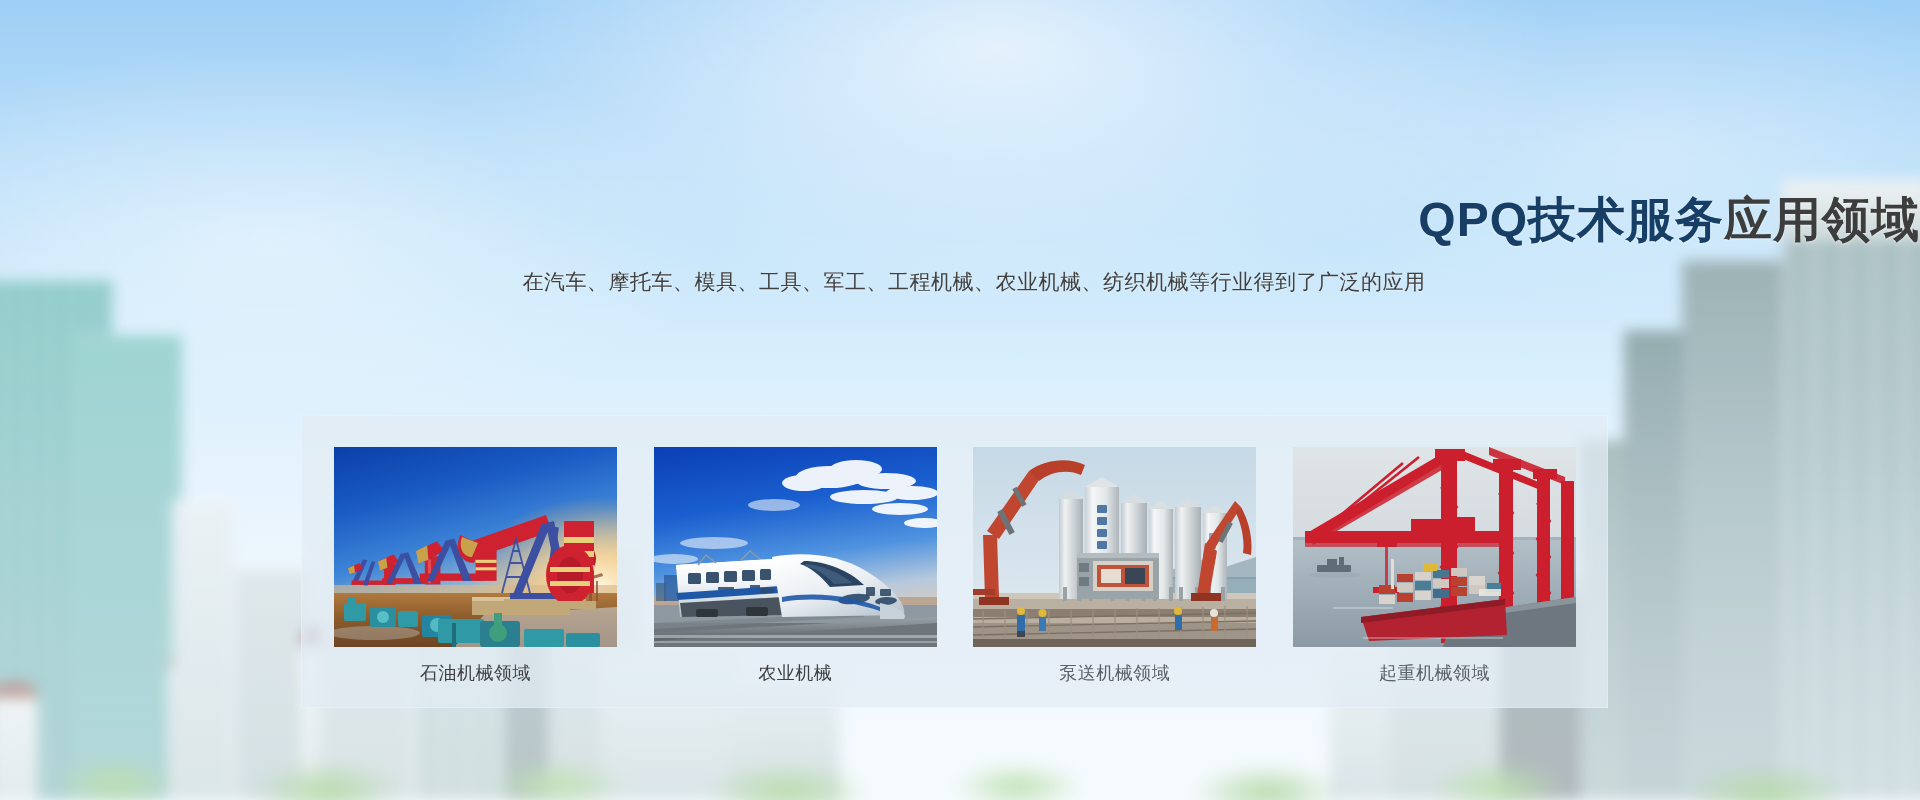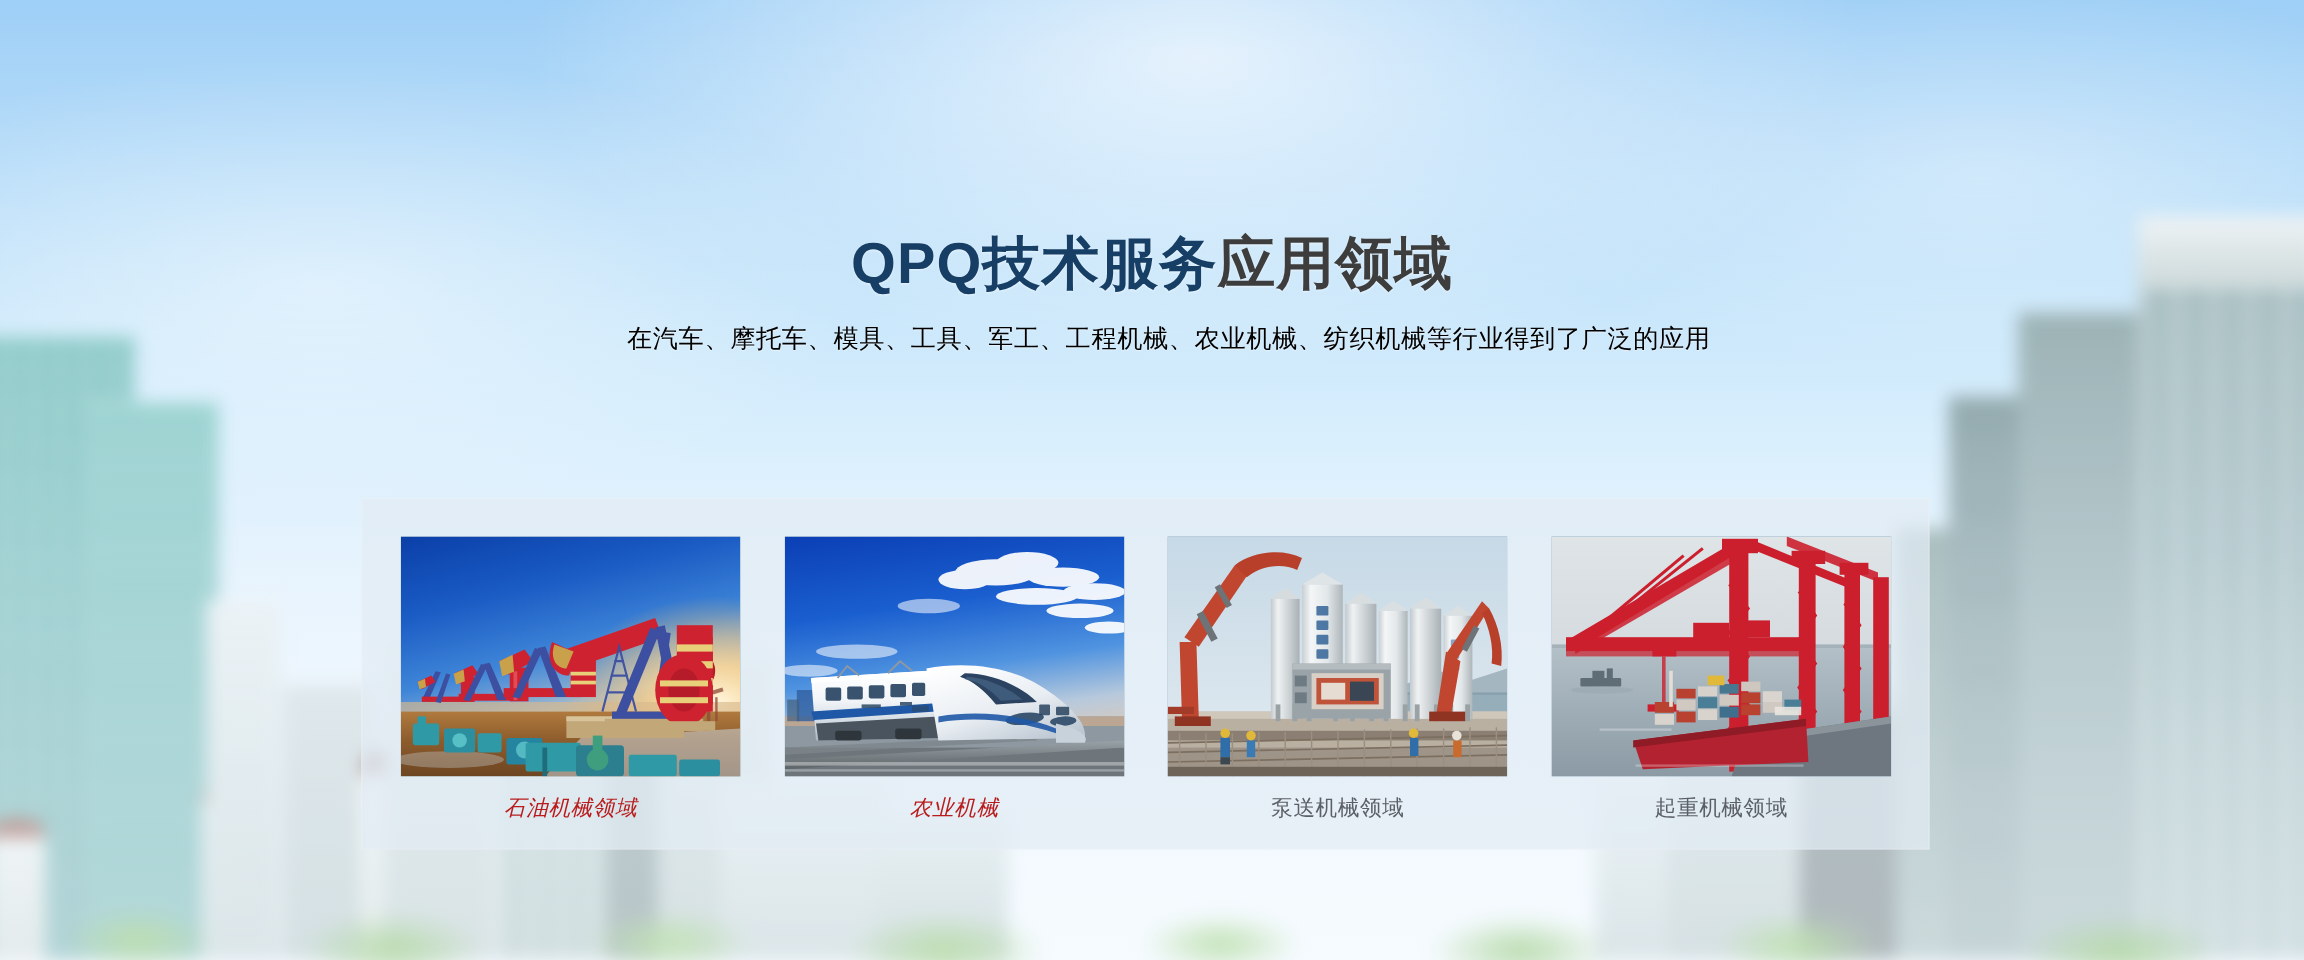--- a/index.html
+++ b/index.html
@@ -140,32 +140,32 @@
       rgba(236,246,254,.34) 58%,
       rgba(240,248,254,.46) 80%,
       rgba(244,250,255,.52) 100%);
   }
 
   
   #content { position:absolute; inset:0; }
 
   #title {
     position:absolute; top:188px; left:0; right:0;
-    text-align:center;
+    text-align:right;
     font-size:48px; font-weight:bold;
     letter-spacing:1px;
     color:#173f66;
     text-shadow:0 1px 2px rgba(255,255,255,.55);
   }
   #title .dark { color:#3d3d3d; }
 
   #subtitle {
     position:absolute; top:268px; left:0; right:0;
     text-align:center;
-    font-size:21px; color:#000000; letter-spacing:.5px;
+    font-size:21px; color:#404040; letter-spacing:.5px;
     text-shadow:0 1px 1px rgba(255,255,255,.5);
     padding-left:28px;
   }
 
   #panel {
     position:absolute; left:301px; top:415px; width:1307px; height:293px;
     background:rgba(226,235,244,.72);
     box-shadow:0 0 0 1px rgba(255,255,255,.25) inset;
   }
 
@@ -177,21 +177,21 @@
   .card { width:283px; }
   .thumb {
     width:283px; height:200px; overflow:hidden; position:relative;
     background:#9db6c8;
   }
   .caption {
     margin-top:14px; text-align:center;
     font-size:18px; color:#5b6066; letter-spacing:.5px;
   }
   .card:nth-child(1) .caption,
-  .card:nth-child(2) .caption { color:#b91c1c;font-style:italic; }
+  .card:nth-child(2) .caption { color:#404040; }
 
   .thumb svg { display:block; width:283px; height:200px; }
 </style>
 </head>
 <body>
 
 <div id="sky"></div>
 
 <div id="city">
   <div class="twr" id="t1"></div>

